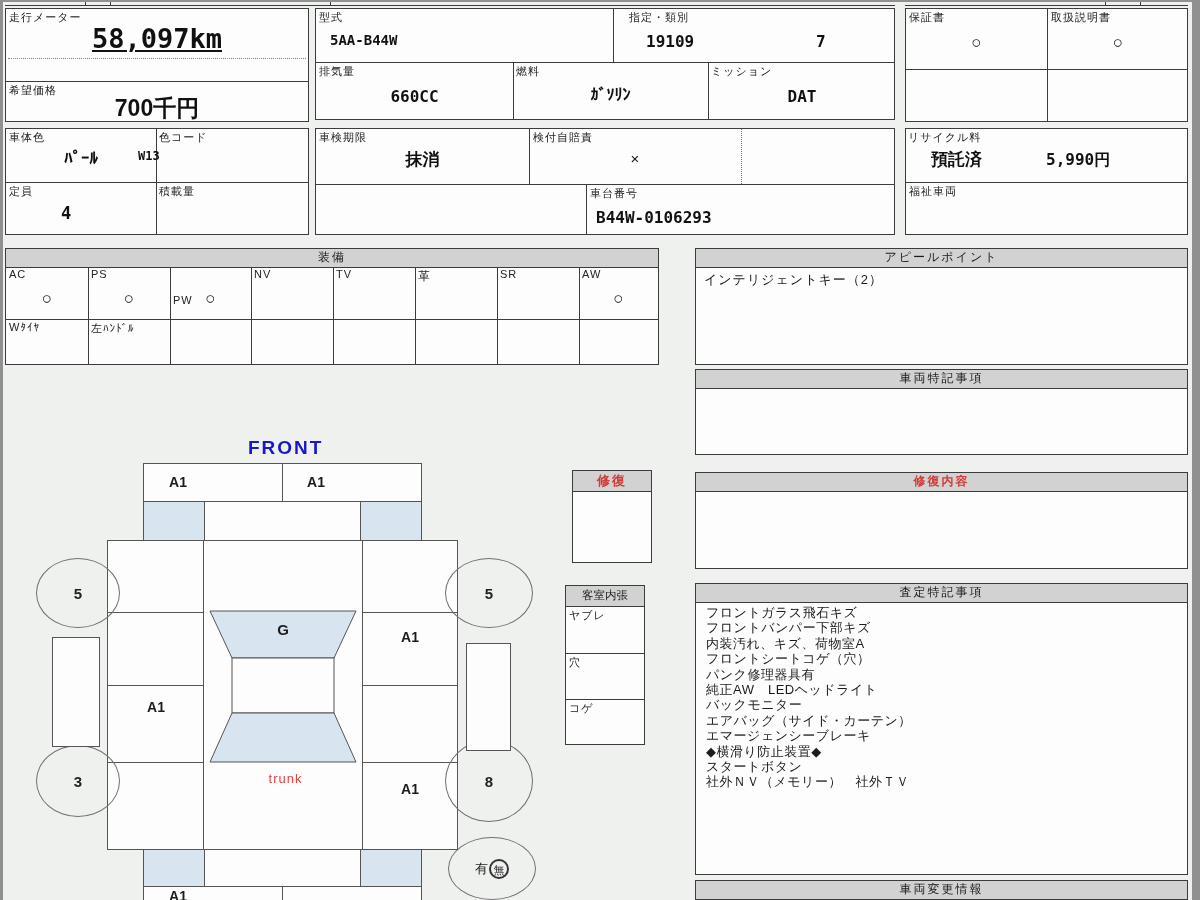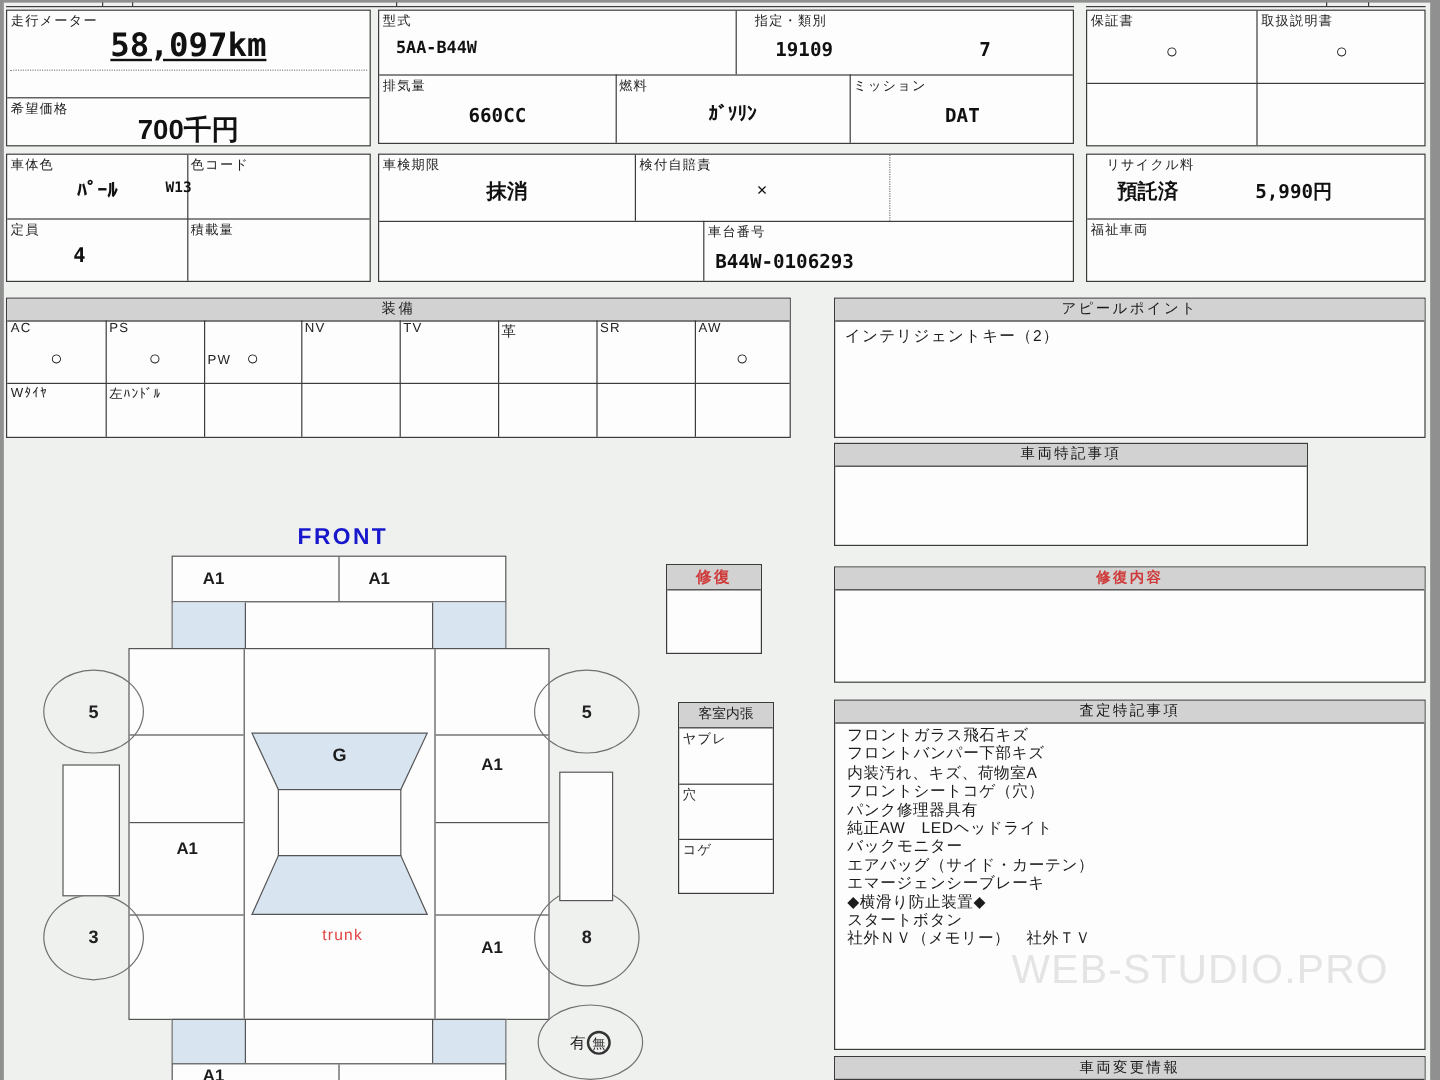--- a/index.html
+++ b/index.html
@@ -96,21 +96,21 @@
     <span class="lbl" style="left:3px;top:1px;">車検期限</span>
     <div class="val" style="left:0;width:213px;top:19px;text-align:center;font-size:17px;">抹消</div>
     <span class="lbl" style="left:217px;top:1px;">検付自賠責</span>
     <div class="val" style="left:213px;width:212px;top:21px;text-align:center;font-size:15px;font-weight:normal;">×</div>
     <span class="lbl" style="left:274px;top:57px;">車台番号</span>
     <div class="val mono" style="left:280px;top:79px;font-size:16px;">B44W-0106293</div>
   </div>
 
   <div class="box" style="left:905px;top:128px;width:283px;height:107px;">
     <div class="hline" style="left:0;right:0;top:53px;"></div>
-    <span class="lbl" style="left:16px;top:1px;">リサイクル料</span>
+    <span class="lbl" style="left:2px;top:1px;">リサイクル料</span>
     <div class="val" style="left:25px;top:19px;font-size:17px;">預託済</div>
     <div class="val mono" style="left:140px;top:21px;font-size:16px;">5,990円</div>
     <span class="lbl" style="left:3px;top:55px;">福祉車両</span>
   </div>
 
   <div class="box" style="left:5px;top:248px;width:654px;height:117px;">
     <div class="hdr">装備</div>
     <div class="hline" style="left:0;right:0;top:70px;"></div>
     <div class="vline" style="left:82px;top:18px;height:97px;"></div>
     <div class="vline" style="left:164px;top:18px;height:97px;"></div>
@@ -137,26 +137,26 @@
     <div class="abs circ" style="left:573px;width:79px;top:40px;text-align:center;">○</div>
     <span class="lbl" style="left:3px;top:72px;">Wﾀｲﾔ</span>
     <span class="lbl" style="left:85px;top:72px;">左ﾊﾝﾄﾞﾙ</span>
   </div>
 
   <div class="box" style="left:695px;top:248px;width:493px;height:117px;">
     <div class="hdr">アピールポイント</div>
     <div class="abs" style="left:8px;top:22px;font-size:13px;letter-spacing:1px;color:#1c1c1c;">インテリジェントキー（2）</div>
   </div>
 
-  <div class="box" style="left:695px;top:369px;width:395px;height:86px;">
+  <div class="box" style="left:695px;top:369px;width:493px;height:86px;">
     <div class="hdr">車両特記事項</div>
     <div class="abs" style="left:8px;top:22px;font-size:13px;"></div>
   </div>
 
-  <div class="box" style="left:555px;top:470px;width:80px;height:75px;">
+  <div class="box" style="left:572px;top:470px;width:80px;height:93px;">
     <div class="hdr hdr-red" style="height:20px;line-height:19px;font-size:13px;">修復</div>
   </div>
 
   <div class="box" style="left:695px;top:472px;width:493px;height:97px;">
     <div class="hdr hdr-red">修復内容</div>
     <div class="abs" style="left:8px;top:22px;font-size:13px;"></div>
   </div>
 
   <div class="box" style="left:565px;top:585px;width:80px;height:160px;">
     <div class="hdr" style="height:20px;line-height:19px;font-size:11.5px;letter-spacing:0;">客室内張</div>
@@ -178,21 +178,20 @@
       <div class="asmt-line">純正AW　LEDヘッドライト</div>
       <div class="asmt-line">バックモニター</div>
       <div class="asmt-line">エアバッグ（サイド・カーテン）</div>
       <div class="asmt-line">エマージェンシーブレーキ</div>
       <div class="asmt-line">◆横滑り防止装置◆</div>
       <div class="asmt-line">スタートボタン</div>
       <div class="asmt-line">社外ＮＶ（メモリー）　社外ＴＶ</div>
     </div>
   </div>
 
-  <div class="abs" style="left:843px;top:789px;font-size:34px;color:#e4e4e4;letter-spacing:1px;z-index:6;">WEB-STUDIO.PRO</div>
 
   <div class="box" style="left:695px;top:880px;width:493px;height:22px;">
     <div class="hdr">車両変更情報</div>
   </div>
 
   <div class="abs" style="left:248px;top:437px;width:70px;font-size:19px;font-weight:bold;color:#1717cb;letter-spacing:2px;">FRONT</div>
 
   <div class="abs" style="left:143px;top:463px;width:279px;height:39px;background:#fdfdfd;border:1px solid #555;">
     <div class="vline dg-line" style="left:138px;top:0;height:37px;"></div>
     <span class="a1" style="left:14px;top:10px;width:40px;">A1</span>

